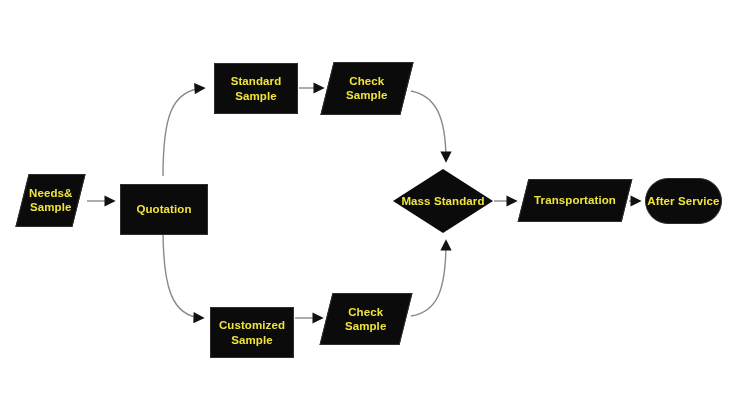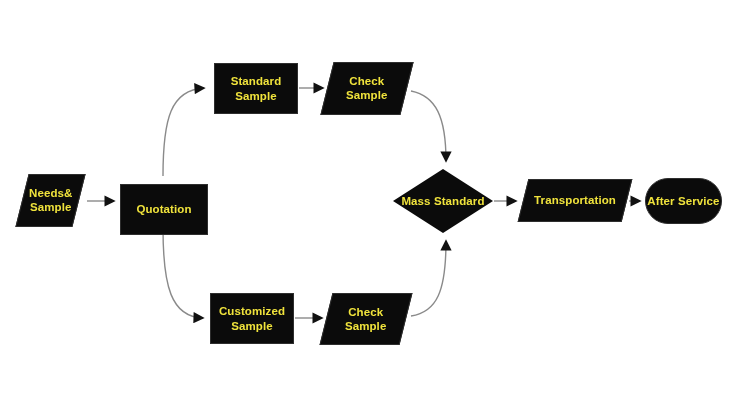--- a/index.html
+++ b/index.html
@@ -44,21 +44,21 @@
   .diamond {
     border: none;
     clip-path: polygon(50% 0, 100% 50%, 50% 100%, 0 50%);
   }
   .stadium { border-radius: 23px; }
 
   .n-needs      { left: 22px;  top: 174px; width: 57px;  height: 53px; }
   .n-quotation  { left: 120px; top: 176px; width: 88px;  height: 51px; margin-top: 8px; }
   .n-standard   { left: 214px; top: 63px;  width: 84px;  height: 51px; }
   .n-check-top  { left: 327px; top: 62px;  width: 80px;  height: 53px; }
-  .n-customized { left: 210px; top: 293px; width: 84px;  height: 51px; justify-content: center; }
+  .n-customized { left: 210px; top: 307px; width: 84px;  height: 51px; justify-content: center; }
   .n-check-bot  { left: 326px; top: 293px; width: 80px;  height: 52px; }
   .n-mass       { left: 393px; top: 169px; width: 100px; height: 64px; }
   .n-transport  { left: 523px; top: 179px; width: 104px; height: 43px; }
   .n-after      { left: 645px; top: 178px; width: 77px;  height: 46px; }
 </style>
 </head>
 <body>
 
 <div class="canvas">
 

